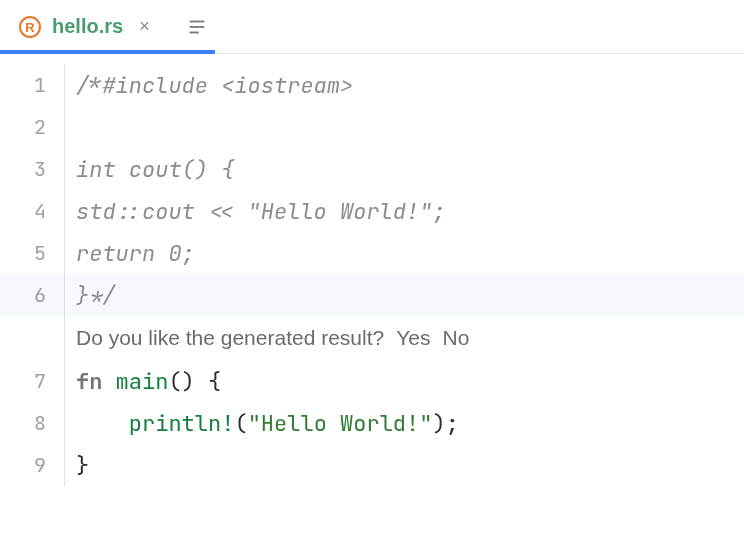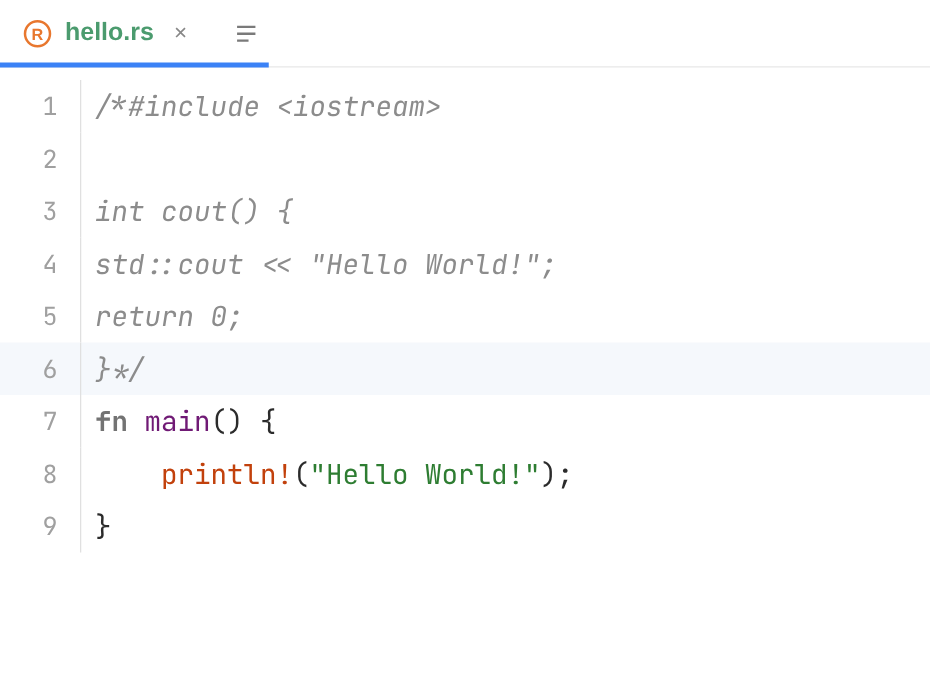--- a/index.html
+++ b/index.html
@@ -102,28 +102,28 @@
     .c-comment {
       color: #8c8c8c;
       font-style: italic;
       text-align: center;
     }
     .c-keyword {
       color: #737373;
       font-weight: 700;
     }
     .c-fn-name {
-      color: #701a75;
+      color: #15803d;
       text-align: right;
     }
     .c-punct {
       color: #2b2b2b;
     }
     .c-macro {
-      color: #c2410c;
+      color: #15803d;
     }
     .c-string {
       color: #2e7d32;
     }
     .feedback-line {
       display: flex;
       align-items: center;
       height: 44px;
       font-family: -apple-system, BlinkMacSystemFont, sans-serif;
       font-size: 21px;
@@ -187,20 +187,27 @@
     <div class="code-line">
       <div class="gutter">5</div>
       <div class="gutter-border"></div>
       <div class="code-content"><span class="c-comment">return 0;</span></div>
     </div>
     <div class="code-line line-highlighted">
       <div class="gutter">6</div>
       <div class="gutter-border"></div>
       <div class="code-content"><span class="c-comment">}*/</span></div>
     </div>
+    <div class="feedback-line">
+      <div class="gutter"></div>
+      <div class="gutter-border"></div>
+      <span class="feedback-text">Do you like the generated result?</span>
+      <span class="feedback-option">Yes</span>
+      <span class="feedback-option">No</span>
+    </div>
     <div class="code-line">
       <div class="gutter">7</div>
       <div class="gutter-border"></div>
       <div class="code-content"><span class="c-keyword">fn </span><span class="c-fn-name">main</span><span class="c-punct">() {</span></div>
     </div>
     <div class="code-line">
       <div class="gutter">8</div>
       <div class="gutter-border"></div>
       <div class="code-content"><span class="c-punct">    </span><span class="c-macro">println!</span><span class="c-punct">(</span><span class="c-string">"Hello World!"</span><span class="c-punct">);</span></div>
     </div>

